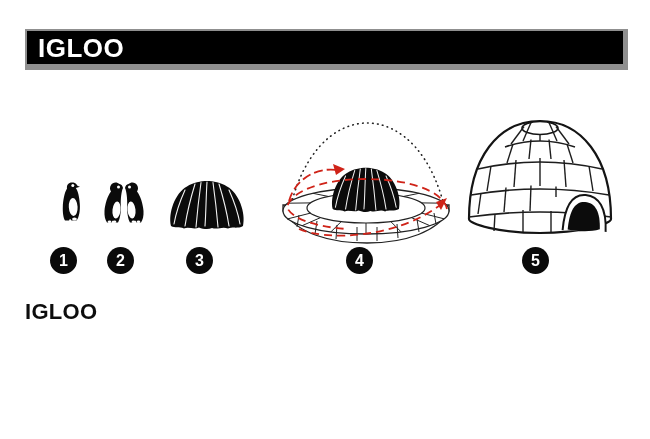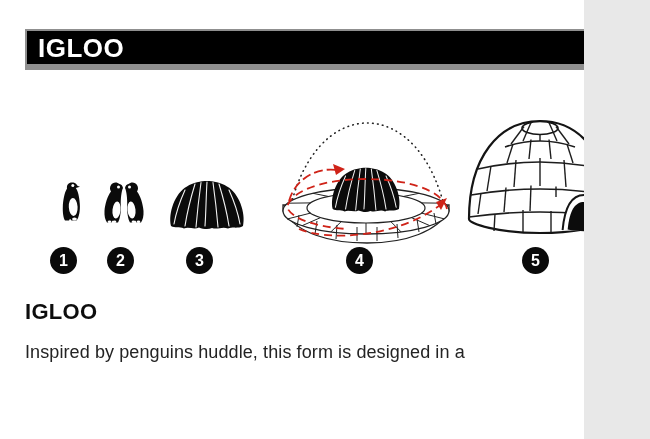--- a/index.html
+++ b/index.html
@@ -7,21 +7,21 @@
     --ink:#161616;
     --bar-bg:#000000;
     --bar-frame:#8f8f8f;
     --text:#232323;
     --badge-bg:#0a0a0a;
     --page-bg:#ffffff;
   }
   *{margin:0;padding:0;box-sizing:border-box;}
   body{background:#e8e8e8;font-family:"Liberation Sans",sans-serif;}
   .page{
-    position:relative;width:584px;height:439px;background:var(--page-bg);
+    position:relative;width:650px;height:439px;background:var(--page-bg);
     overflow:hidden;
   }
   .title-bar{
     position:absolute;left:25px;top:29px;width:603px;height:41px;
     background:var(--bar-bg);
     border:2px solid var(--bar-frame);
     border-right-width:5px;border-bottom-width:6px;
     display:flex;align-items:center;
   }
   .title-text{
@@ -186,16 +186,15 @@
   </svg>
 
   <div class="badge b1">1</div>
   <div class="badge b2">2</div>
   <div class="badge b3">3</div>
   <div class="badge b4">4</div>
   <div class="badge b5">5</div>
 
   <div class="caption-heading">IGLOO</div>
   <div class="caption-paragraph">
-    <div class="para-line">Inspired by penguins huddle, this form is designed in a</div>
   </div>
 
 </div>
 
 </body></html>

